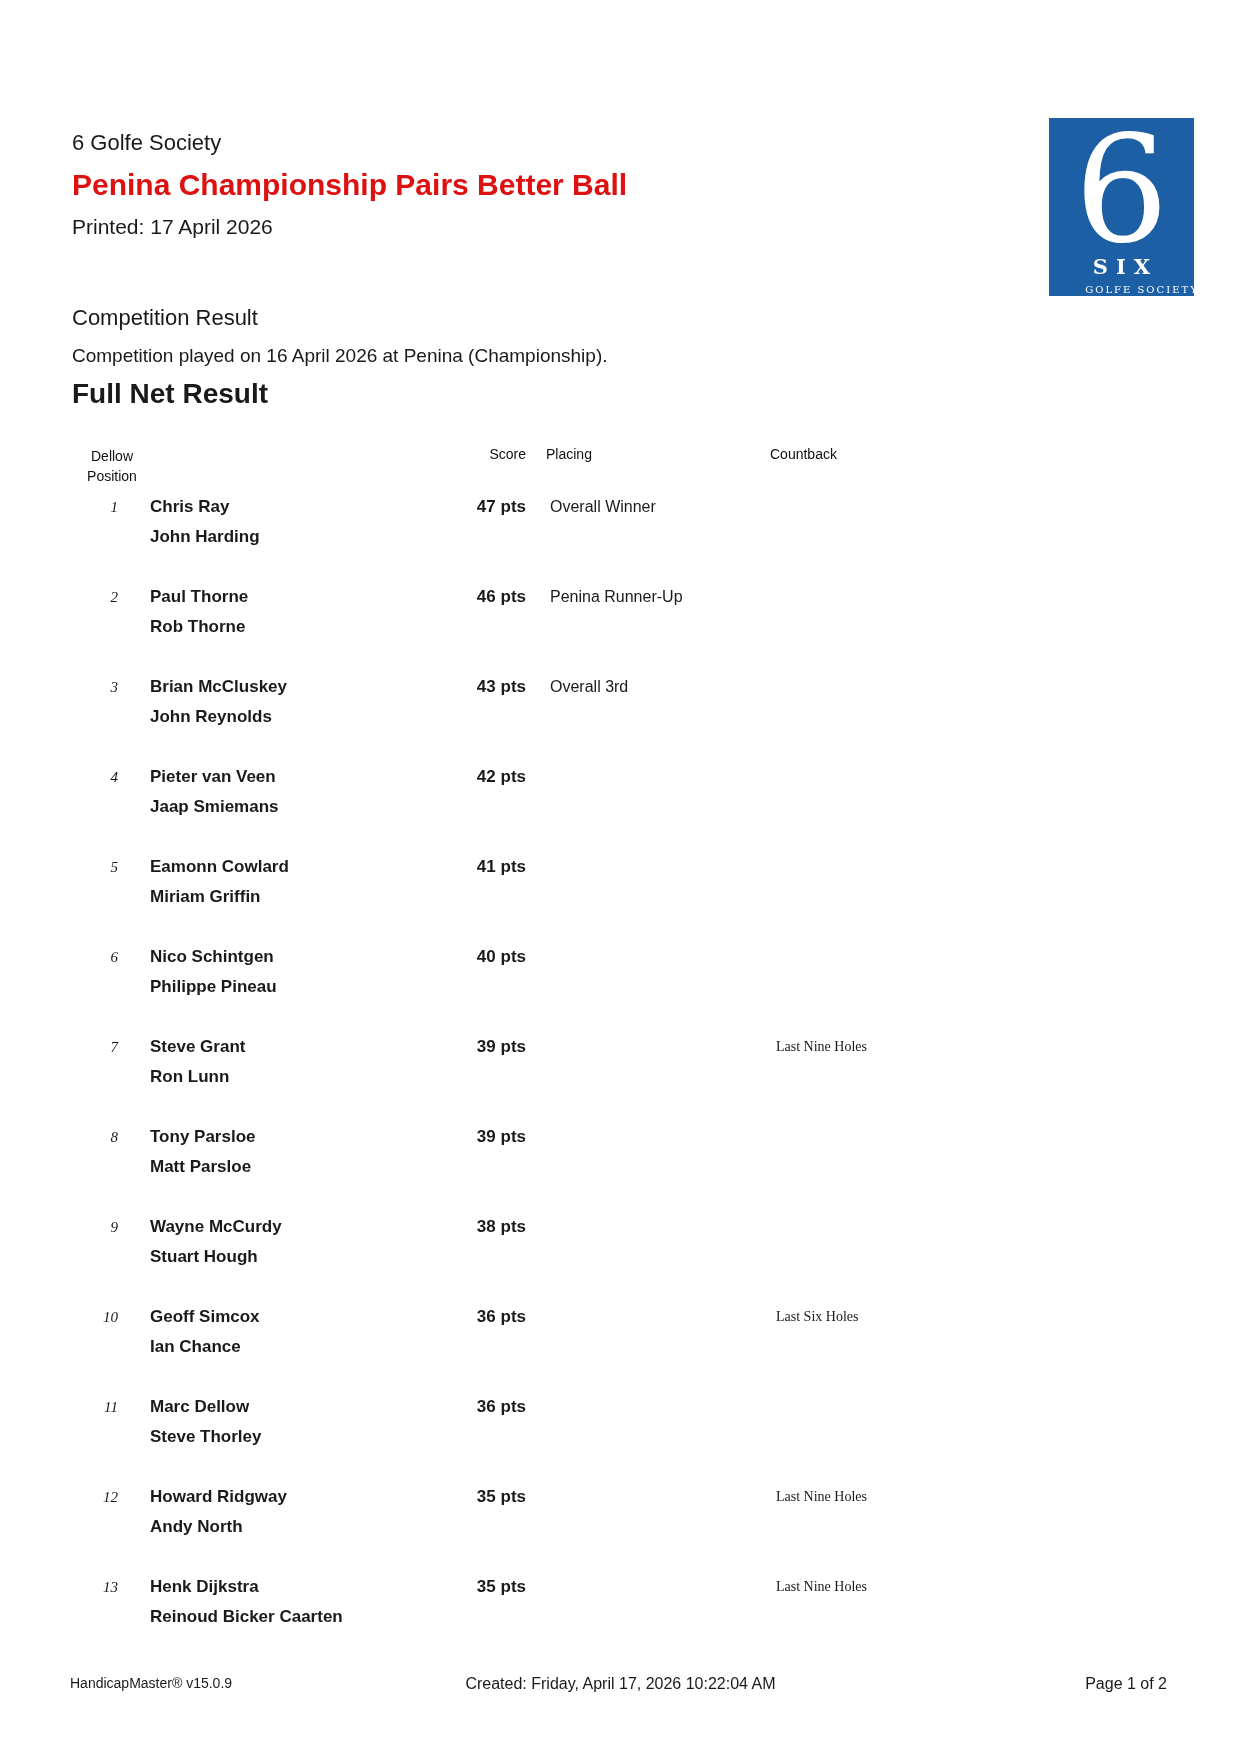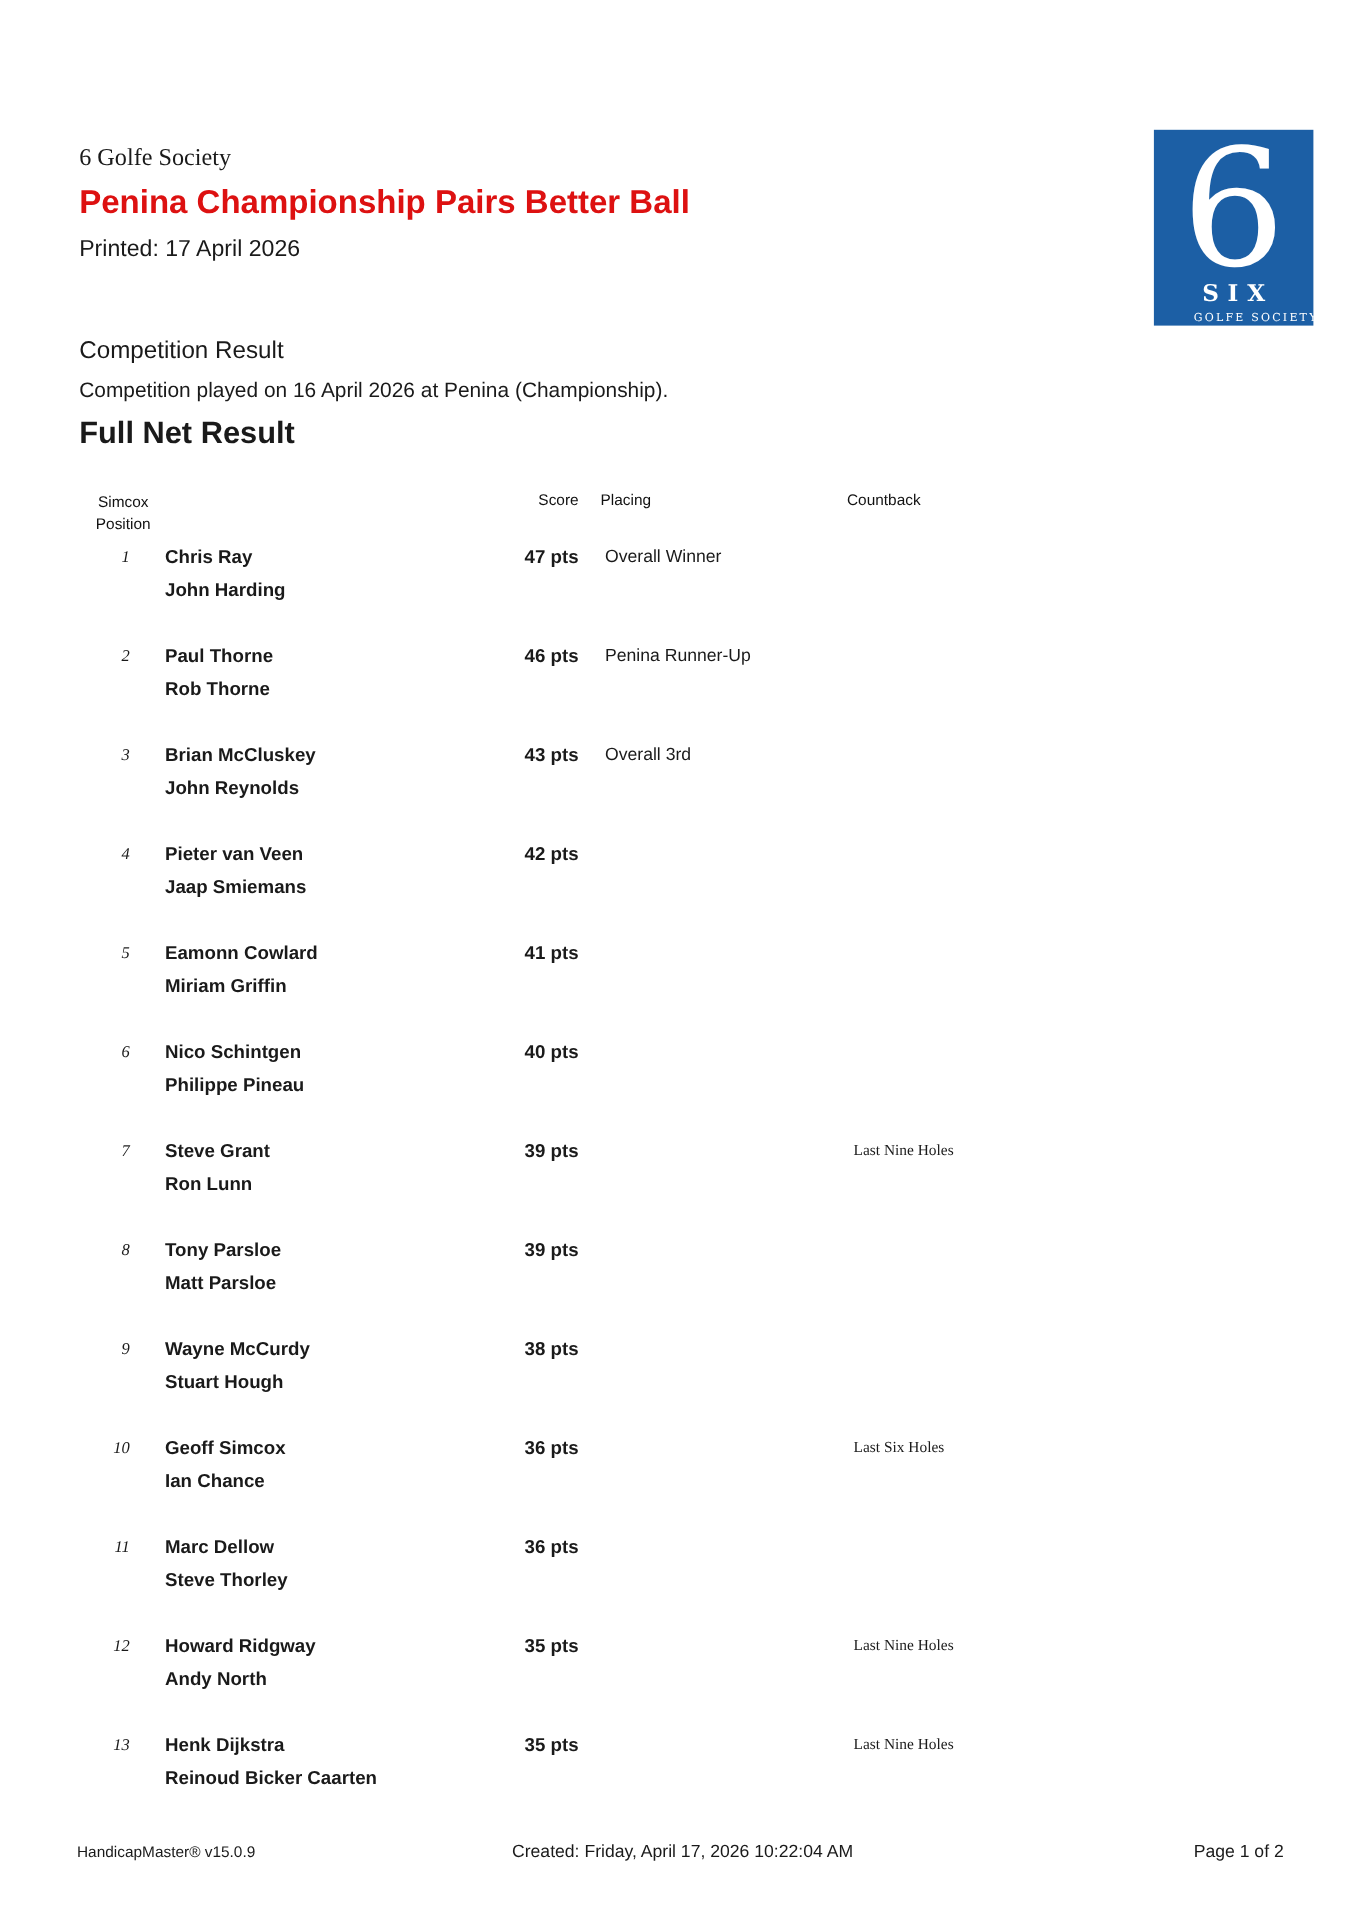--- a/index.html
+++ b/index.html
@@ -7,21 +7,21 @@
     width: 1241px; height: 1754px;
     position: relative;
     background: #ffffff;
     font-family: "Liberation Sans", sans-serif;
     color: #1a1a1a;
     overflow: hidden;
   }
   .abs { position: absolute; }
 
   
-  .society   { left: 72px; top: 130px; font-size: 22px; color: #1a1a1a; font-family: Liberation Serif, serif; }
+  .society   { left: 72px; top: 130px; font-size: 22px; color: #1a1a1a; }
   .doc-title { left: 72px; top: 168px; font-size: 30px; font-weight: bold; color: #dd1111; }
   .printed   { left: 72px; top: 215px; font-size: 21px; font-weight: normal; }
 
   
   .logo {
     left: 1049px; top: 118px; width: 145px; height: 178px;
     background: #1c5fa5;
     display: flex; flex-direction: column; align-items: center;
     color: #ffffff;
   }
@@ -84,21 +84,21 @@
   <div class="logo-digit">6</div>
   <div class="logo-word">SIX</div>
   <div class="logo-sub">GOLFE SOCIETY</div>
 </div>
 
 <div class="abs comp-result">Competition Result</div>
 <div class="abs comp-played">Competition played on 16 April 2026 at Penina (Championship).</div>
 <div class="abs net-heading">Full Net Result</div>
 
 <div class="abs th th-pos">
-  <div>Simcox</div>
+  <div>Dellow</div>
   <div>Position</div>
 </div>
 <div class="abs th th-score">Score</div>
 <div class="abs th th-plac">Placing</div>
 <div class="abs th th-cb">Countback</div>
 
 <div class="rows">
     <div class="row" style="top: 0px;">
       <div class="cell pos">1</div>
       <div class="cell name1">Chris Ray</div>

